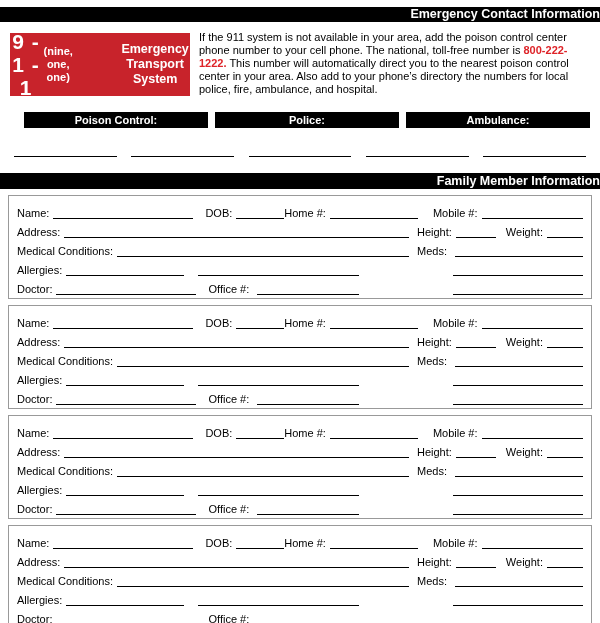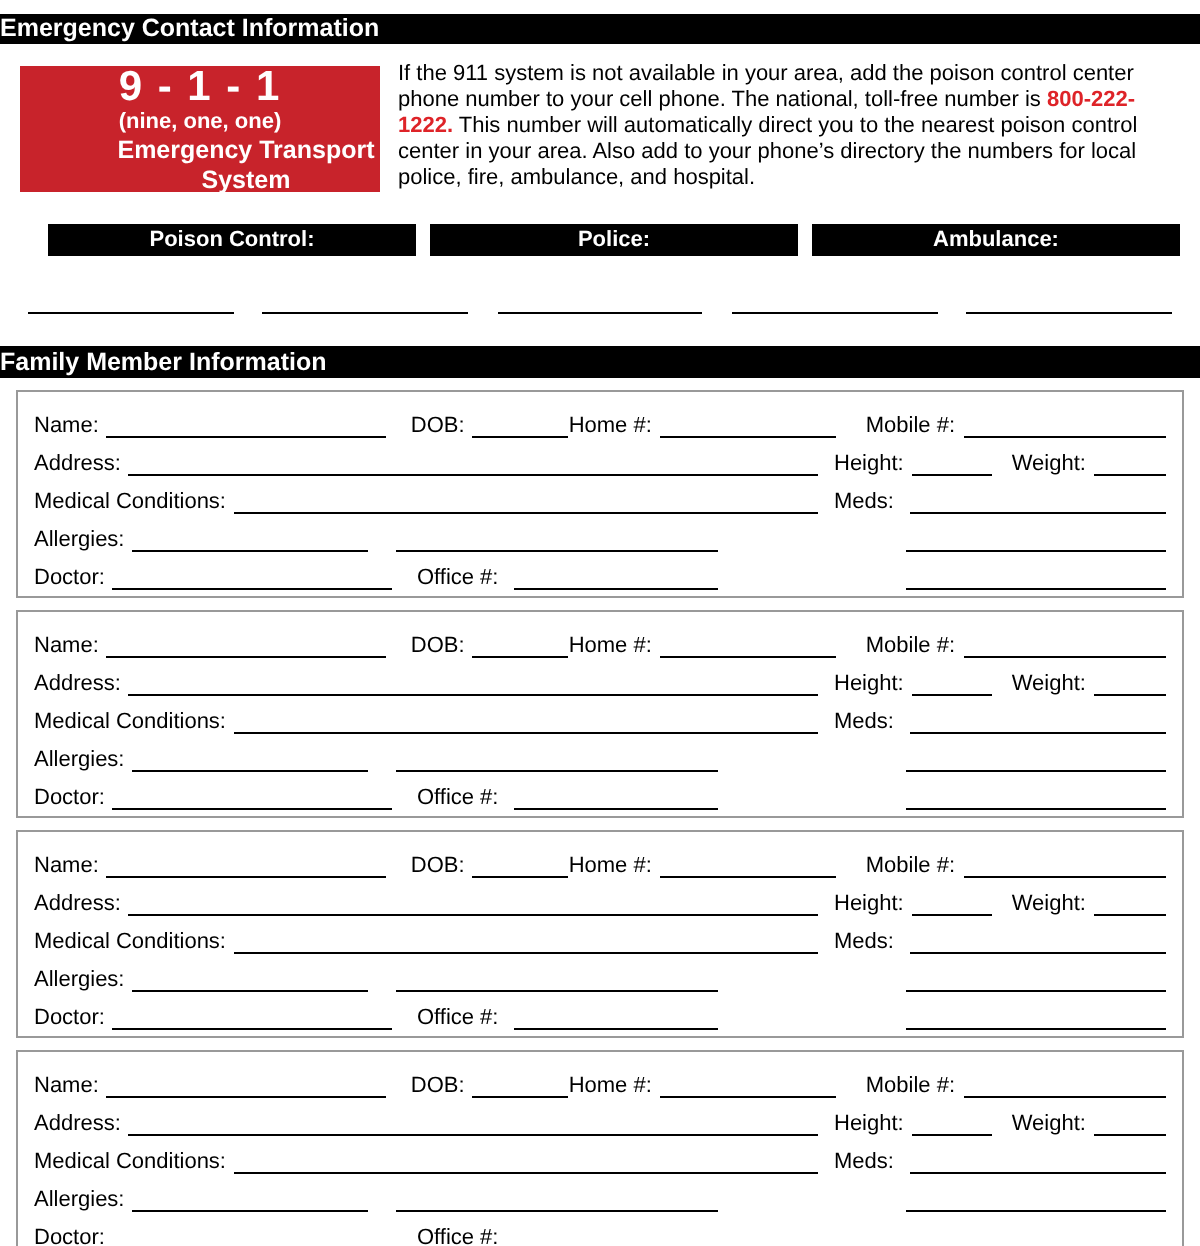--- a/index.html
+++ b/index.html
@@ -3,29 +3,29 @@
 <meta charset="utf-8">
 <style>
   html,body { margin:0; padding:0; }
   body {
     width:600px; height:623px; overflow:hidden; background:#fff;
     font-family:"Liberation Sans", sans-serif; color:#000;
     --panel-red:#c8232b; --phone-red:#de2328; --card-border:#999999;
   }
   .black-bar {
     background:#000; color:#fff; font-weight:bold; font-size:12.5px;
-    text-align:left; height:15px; line-height:15px; width:600px;
+    text-align:right; height:15px; line-height:15px; width:600px;
   }
   #top-bar { margin-top:7px; }
   #family-bar { margin-top:16px; height:16px; line-height:16px; }
 
   .hero { display:flex; margin:11px 10px 0 10px; }
   .panel-911 {
     width:180px; min-width:180px; height:63px; background:var(--panel-red);
-    color:#fff; display:flex; flex-direction:column; justify-content:center;
+    color:#fff; display:flex; justify-content:center;
     align-items:center; text-align:center;
   }
   .p911-number  { font-size:21px; font-weight:bold; line-height:23px; letter-spacing:1px; }
   .p911-sub     { font-size:11px; font-weight:bold; line-height:13px; }
   .p911-caption { font-size:12.5px; font-weight:bold; line-height:15px;margin-left:46px; }
   .hero-text { flex:1; margin-left:9px; font-size:11px; line-height:13px; margin-top:-2px; }
   .phone { color:var(--phone-red); font-weight:bold; }
 
   .contacts-row { display:flex; gap:7px; margin:16px 10px 0 10px;padding-left:14px; }
   .contact-box {

